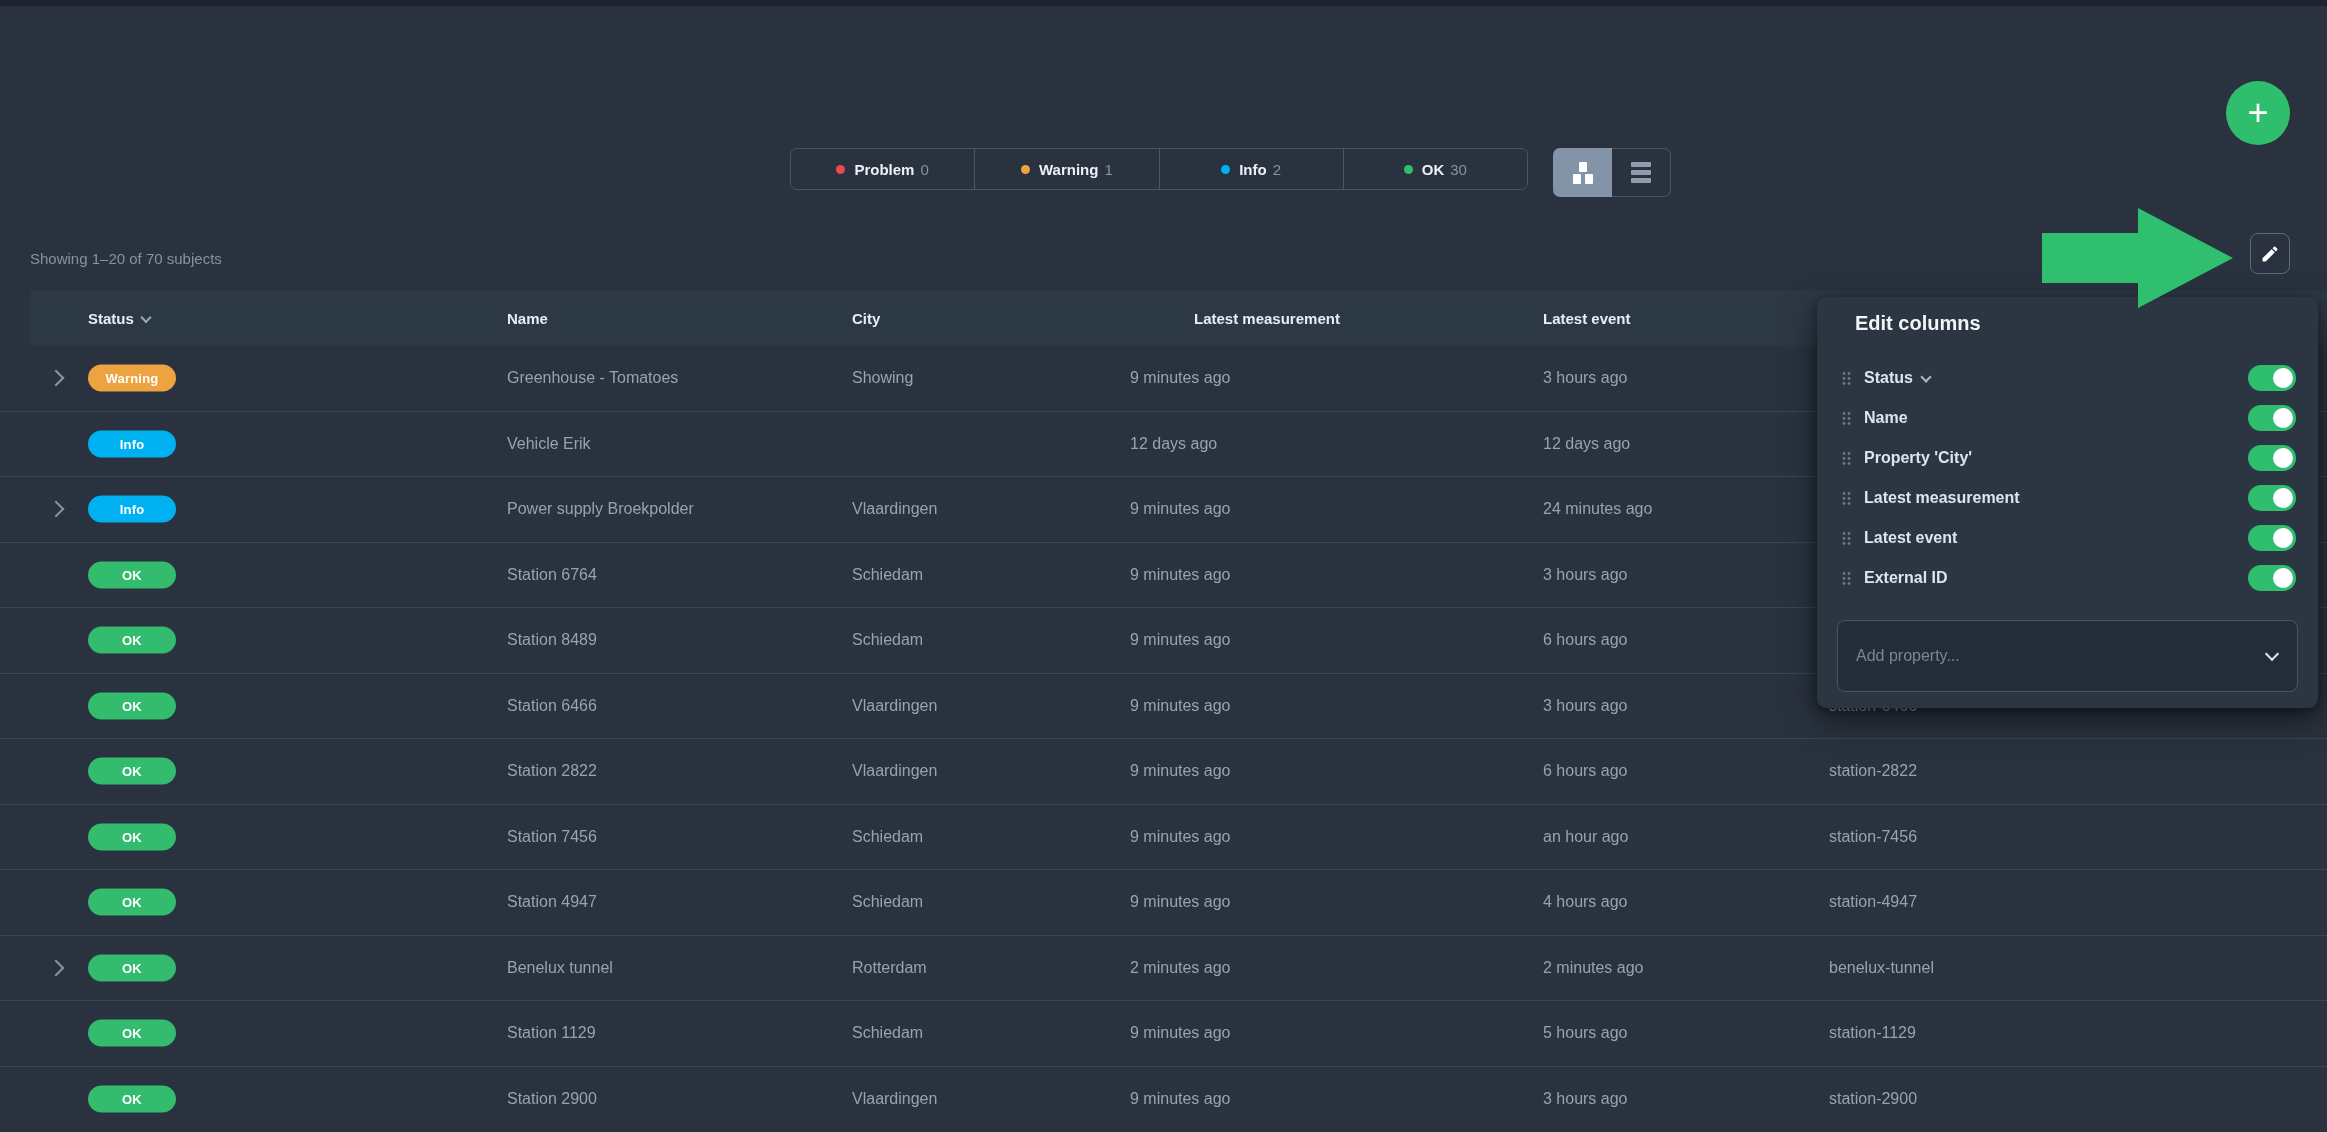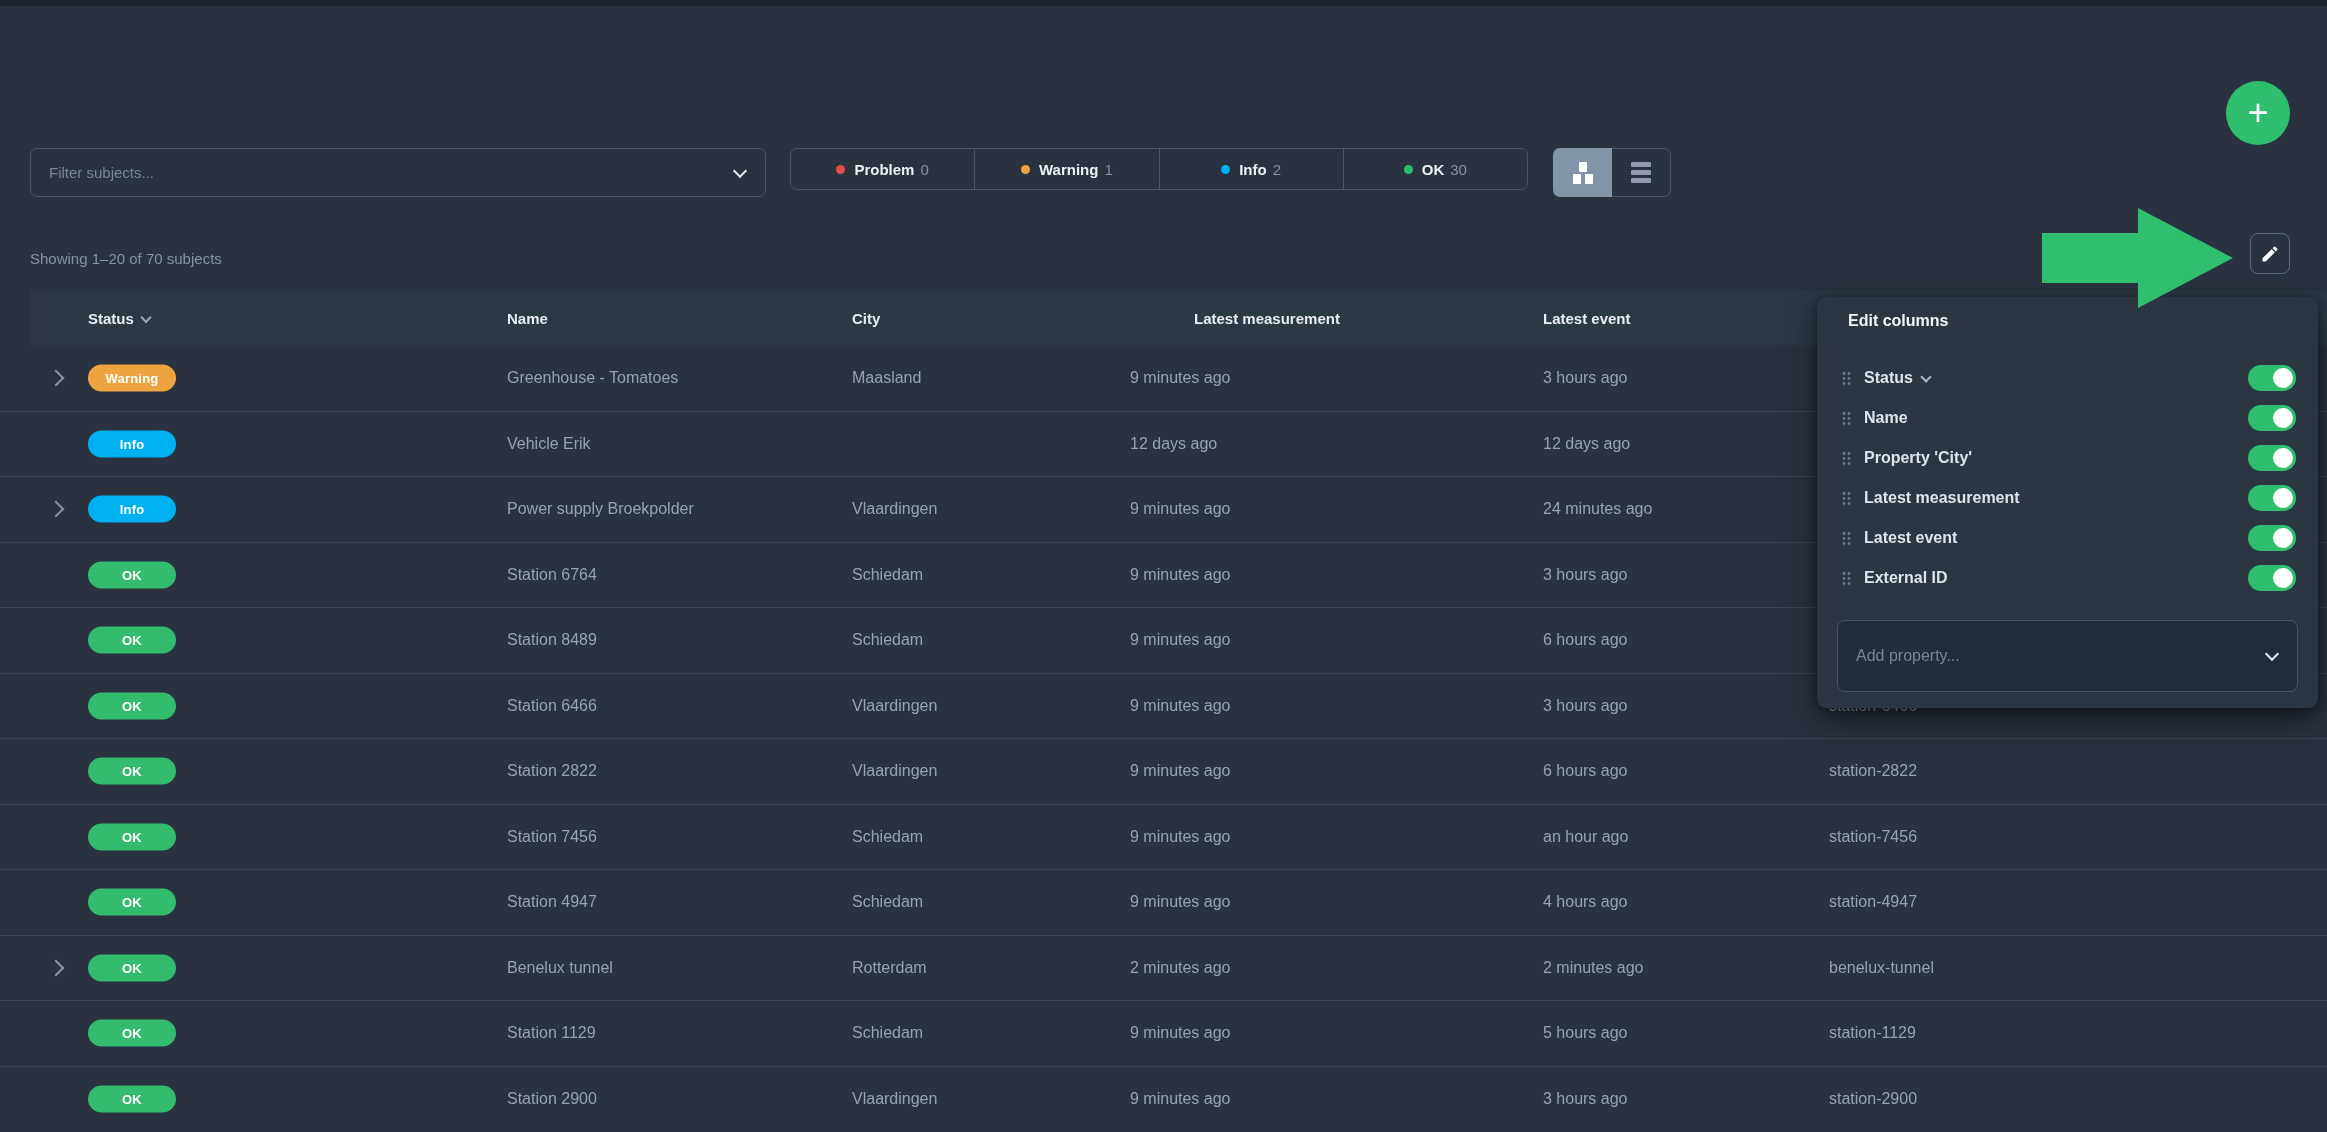--- a/index.html
+++ b/index.html
@@ -60,21 +60,21 @@
   .chev{position:absolute;left:50px;top:50%;transform:translateY(-50%) rotate(-45deg);
         width:10px;height:10px;border-right:2px solid #8593a5;border-bottom:2px solid #8593a5;cursor:pointer;}
   .badge{position:absolute;left:88px;top:50%;transform:translateY(-50%);width:88px;height:27px;
         border-radius:14px;color:#fff;font-size:13px;font-weight:bold;letter-spacing:.2px;
         display:flex;align-items:center;justify-content:center;}
   .c-name{left:507px;} .c-city{left:852px;} .c-lm{left:1130px;} .c-le{left:1543px;} .c-eid{left:1829px;}
   
   .panel{position:absolute;left:1817px;top:297px;width:501px;height:411px;box-sizing:border-box;
         background:#2b3642;border-radius:9px;z-index:10;
         box-shadow:0 12px 32px rgba(0,0,0,.5),0 2px 8px rgba(0,0,0,.35);}
-  .panel-title{position:absolute;left:31px;top:15px;font-size:16px;font-weight:bold;color:#f2f5f8;}
+  .panel-title{position:absolute;left:38px;top:15px;font-size:20px;font-weight:bold;color:#f2f5f8;}
   .panel-items{position:absolute;left:25px;right:22px;top:61px;}
   .pitem{height:40px;display:flex;align-items:center;}
   .drag{margin-right:13px;display:flex;cursor:grab;}
   .pitem .plabel{font-size:16px;font-weight:600;color:#dde4ec;}
   .pitem .cv{width:6px;height:6px;border-width:2px;color:#aab6c4;margin-left:9px;margin-bottom:3px;}
   .toggle{margin-left:auto;width:48px;height:26px;border-radius:13px;position:relative;cursor:pointer;}
   .toggle .knob{position:absolute;top:3px;width:20px;height:20px;border-radius:50%;background:#fff;}
   .toggle.on .knob{right:3px;}
   .add-prop{position:absolute;left:20px;right:20px;top:323px;height:72px;box-sizing:border-box;
         background:#232d39;border:1px solid #495563;border-radius:8px;display:flex;align-items:center;cursor:pointer;}
@@ -87,24 +87,20 @@
 <body>
 
 <div class="stage">
 
   <div class="topstrip"></div>
 
   <button class="fab">
     <span>+</span>
   </button>
 
-  <div class="filter-select">
-    <span class="ph">Filter subjects...</span>
-    <span class="cv"></span>
-  </div>
 
   <div class="status-filters">
     <div class="seg">
       <span class="dot" style="background: rgb(232, 75, 75);"></span>
       <span class="lbl">Problem</span>
       <span class="cnt">0</span>
     </div>
     <div class="seg">
       <span class="dot" style="background: rgb(237, 163, 63);"></span>
       <span class="lbl">Warning</span>
@@ -155,21 +151,21 @@
     <span class="th" style="left:822px">City</span>
     <span class="th" style="left:1164px">Latest measurement</span>
     <span class="th" style="left:1513px">Latest event</span>
     <span class="th" style="left:1799px">External ID</span>
   </div>
   <div class="tbody">
       <div class="trow">
     <span class="chev" style="visibility: visible;"></span>
     <span class="badge" style="background: rgb(237, 163, 63);">Warning</span>
     <span class="cell c-name">Greenhouse - Tomatoes</span>
-    <span class="cell c-city">Maasland</span>
+    <span class="cell c-city">Showing</span>
     <span class="cell c-lm">9 minutes ago</span>
     <span class="cell c-le">3 hours ago</span>
     <span class="cell c-eid"></span>
   </div>
       <div class="trow">
 
     <span class="badge" style="background: rgb(0, 177, 242);">Info</span>
     <span class="cell c-name">Vehicle Erik</span>
     <span class="cell c-city"></span>
     <span class="cell c-lm">12 days ago</span>

